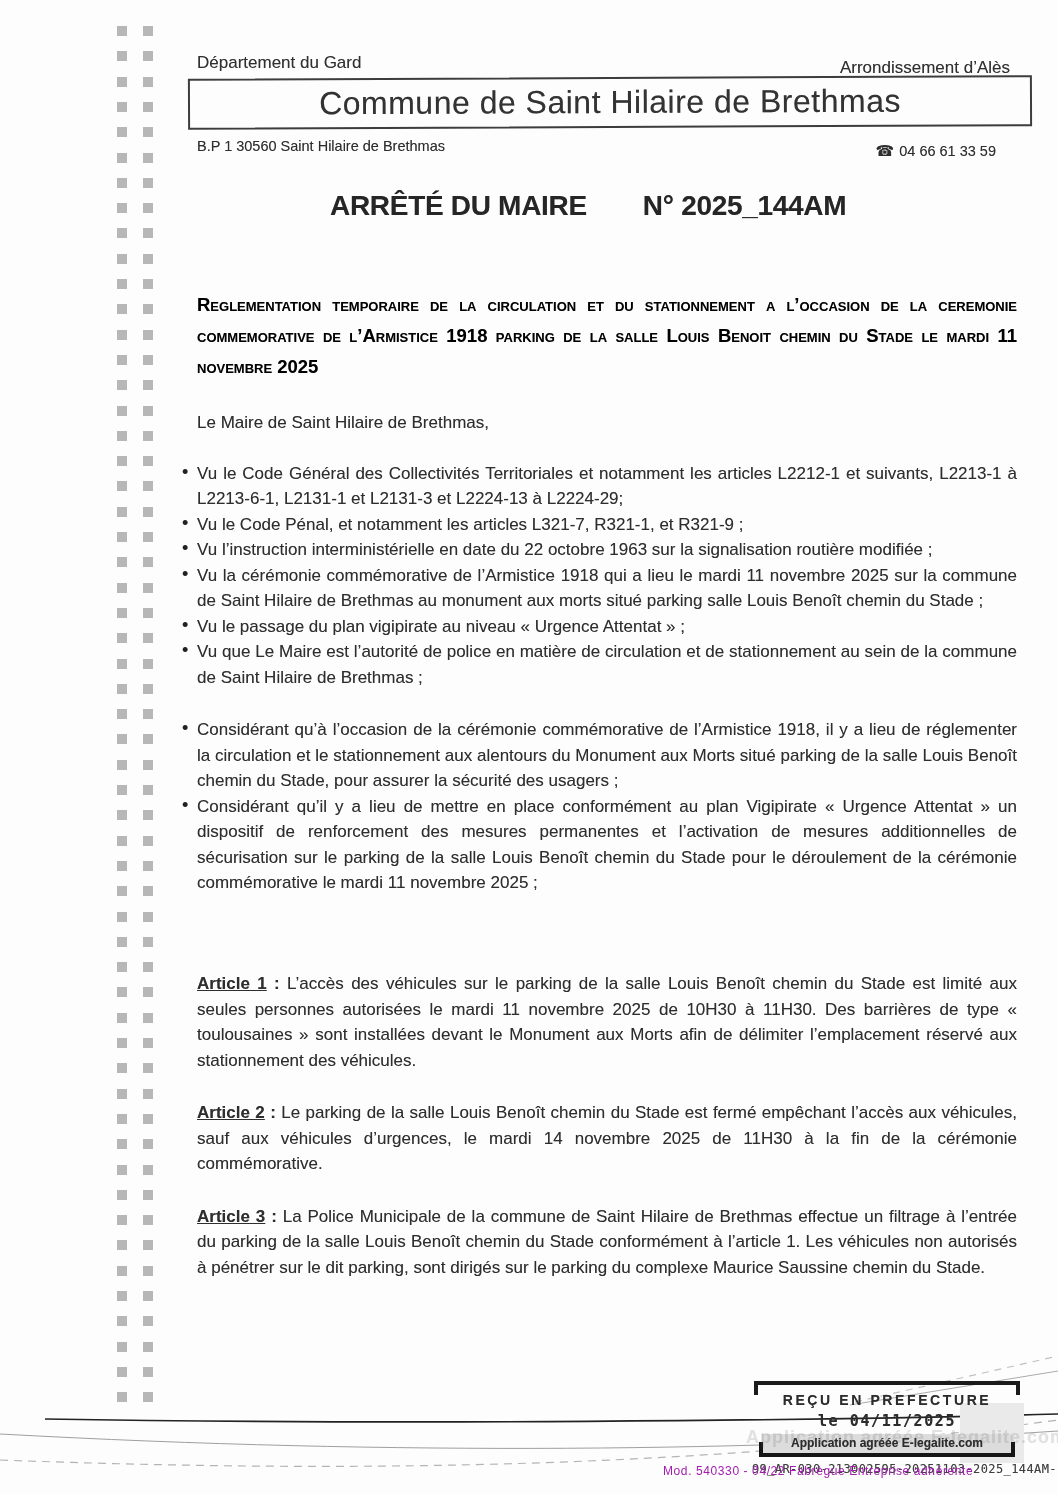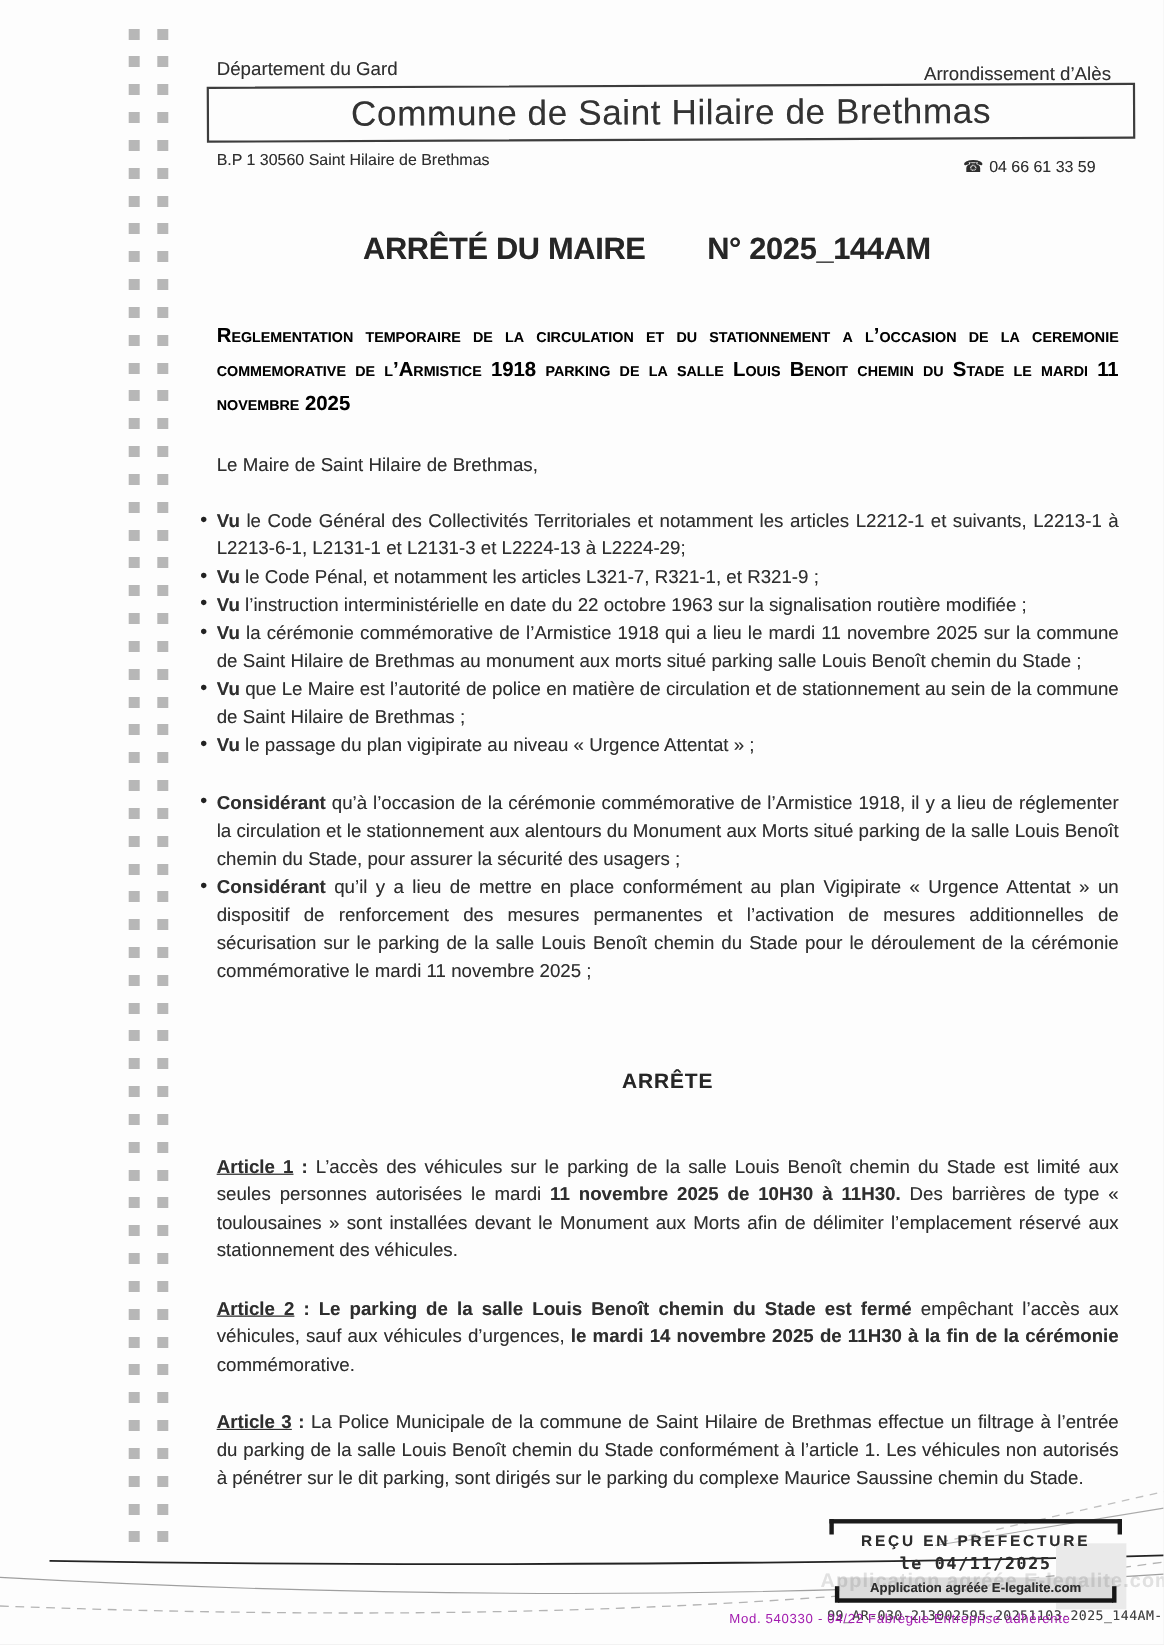--- a/index.html
+++ b/index.html
@@ -19,37 +19,37 @@
   .arr{position:absolute;right:48px;top:58px;font-size:17px;color:#303030;}
   .combox{position:absolute;left:188px;top:77px;width:840px;height:47px;
     border:2px solid #3d3d3d;display:flex;align-items:center;justify-content:center;
     transform:rotate(-.25deg);}
   .combox .communename{font-size:32px;color:#333;letter-spacing:.5px;white-space:nowrap;}
   .bp{position:absolute;left:197px;top:138px;font-size:14.5px;}
   .phone{position:absolute;right:62px;top:142px;font-size:14.5px;}
   .phone .ph-ic{font-size:15px;margin-right:5px;}
 
   
-  .titlerow{position:absolute;left:330px;top:210px;display:flex;gap:56px;
+  .titlerow{position:absolute;left:330px;top:190px;display:flex;gap:56px;
     font-size:28px;font-weight:bold;color:#262626;letter-spacing:-.3px;white-space:nowrap;}
 
   
   .subject{position:absolute;left:197px;top:289px;width:820px;
     font-weight:bold;font-variant:small-caps;font-size:18.5px;line-height:31px;
     text-align:justify;color:#000000;}
 
   
   .body1{position:absolute;left:197px;top:410px;width:820px;
     font-size:17px;line-height:25.5px;text-align:justify;}
   .salutation{margin:0 0 25px 0;}
   ul.recitals{list-style:none;margin:0;padding:0;}
   ul.recitals li{position:relative;padding-left:0;}
   ul.recitals li::before{content:"\2022";position:absolute;left:-15px;top:-1px;font-size:18px;color:#222;}
   .recgap{height:27px;}
-  .b{font-weight:bold;}
+  .b{font-weight:normal;}
 
   
   .body2{position:absolute;left:197px;top:971px;width:820px;
     font-size:17px;line-height:25.5px;text-align:justify;}
   .decree{text-align:center;font-weight:bold;font-size:19px;letter-spacing:.8px;margin:0 0 51px 0;color:#262626;}
   .article{margin:0 0 27px 0;}
   .article .head{font-weight:bold;text-decoration:underline;}
   .article .sep{font-weight:bold;}
 
   
@@ -100,32 +100,31 @@
 
   <div class="subject">Reglementation temporaire de la circulation et du stationnement a l’occasion de la ceremonie commemorative de l’Armistice 1918 parking de la salle Louis Benoit chemin du Stade le mardi 11 novembre 2025</div>
 
   <div class="body1">
     <p class="salutation">Le Maire de Saint Hilaire de Brethmas,</p>
     <ul class="recitals">
       <li><span class="b">Vu</span><span> le Code Général des Collectivités Territoriales et notamment les articles L2212-1 et suivants, L2213-1 à L2213-6-1, L2131-1 et L2131-3 et L2224-13 à L2224-29;</span></li>
       <li><span class="b">Vu</span><span> le Code Pénal, et notamment les articles L321-7, R321-1, et R321-9 ;</span></li>
       <li><span class="b">Vu</span><span> l’instruction interministérielle en date du 22 octobre 1963 sur la signalisation routière modifiée ;</span></li>
       <li><span class="b">Vu</span><span> la cérémonie commémorative de l’Armistice 1918 qui a lieu le mardi 11 novembre 2025 sur la commune de Saint Hilaire de Brethmas au monument aux morts situé parking salle Louis Benoît chemin du Stade ;</span></li>
+      <li><span class="b">Vu</span><span> le passage du plan vigipirate au niveau « Urgence Attentat » ;</span></li>
       <li><span class="b">Vu</span><span> que Le Maire est l’autorité de police en matière de circulation et de stationnement au sein de la commune de Saint Hilaire de Brethmas ;</span></li>
-      <li><span class="b">Vu</span><span> le passage du plan vigipirate au niveau « Urgence Attentat » ;</span></li>
     </ul>
     <div class="recgap"></div>
     <ul class="recitals">
       <li><span class="b">Considérant</span><span> qu’à l’occasion de la cérémonie commémorative de l’Armistice 1918, il y a lieu de réglementer la circulation et le stationnement aux alentours du Monument aux Morts situé parking de la salle Louis Benoît chemin du Stade, pour assurer la sécurité des usagers ;</span></li>
       <li><span class="b">Considérant</span><span> qu’il y a lieu de mettre en place conformément au plan Vigipirate « Urgence Attentat » un dispositif de renforcement des mesures permanentes et l’activation de mesures additionnelles de sécurisation sur le parking de la salle Louis Benoît chemin du Stade pour le déroulement de la cérémonie commémorative le mardi 11 novembre 2025 ;</span></li>
     </ul>
   </div>
 
   <div class="body2">
-    <p class="decree">ARRÊTE</p>
     <p class="article"><span class="head">Article 1</span><span class="sep"> : </span><span><span>L’accès des véhicules sur le parking de la salle Louis Benoît chemin du Stade est limité aux seules personnes autorisées le mardi </span><span class="b">11 novembre 2025 de 10H30 à 11H30.</span><span> Des barrières de type « toulousaines » sont installées devant le Monument aux Morts afin de délimiter l’emplacement réservé aux stationnement des véhicules.</span></span></p>
     <p class="article"><span class="head">Article 2</span><span class="sep"> : </span><span><span class="b">Le parking de la salle Louis Benoît chemin du Stade est fermé</span><span> empêchant l’accès aux véhicules, sauf aux véhicules d’urgences, </span><span class="b">le mardi 14 novembre 2025 de 11H30 à la fin de la cérémonie</span><span> commémorative.</span></span></p>
     <p class="article"><span class="head">Article 3</span><span class="sep"> : </span><span><span>La Police Municipale de la commune de Saint Hilaire de Brethmas effectue un filtrage à l’entrée du parking de la salle Louis Benoît chemin du Stade conformément à l’article 1. Les véhicules non autorisés à pénétrer sur le dit parking, sont dirigés sur le parking du complexe Maurice Saussine chemin du Stade.</span></span></p>
   </div>
 
   <svg class="artifacts" viewBox="0 0 1058 145" xmlns="http://www.w3.org/2000/svg">
     <path d="M45,69 C400,75 800,71 1058,64" stroke="#232323" stroke-width="1.7" fill="none"></path>
     <path d="M0,84 C400,106 760,101 1058,81" stroke="#9f9f9f" stroke-width="1" fill="none"></path>
     <path d="M0,110 C350,123 700,119 1058,70" stroke="#b4b4b4" stroke-width="1.2" stroke-dasharray="8 6" fill="none"></path>
     <path d="M855,52 L1058,6" stroke="#c0c0c0" stroke-width="1.2" stroke-dasharray="7 6" fill="none"></path>

